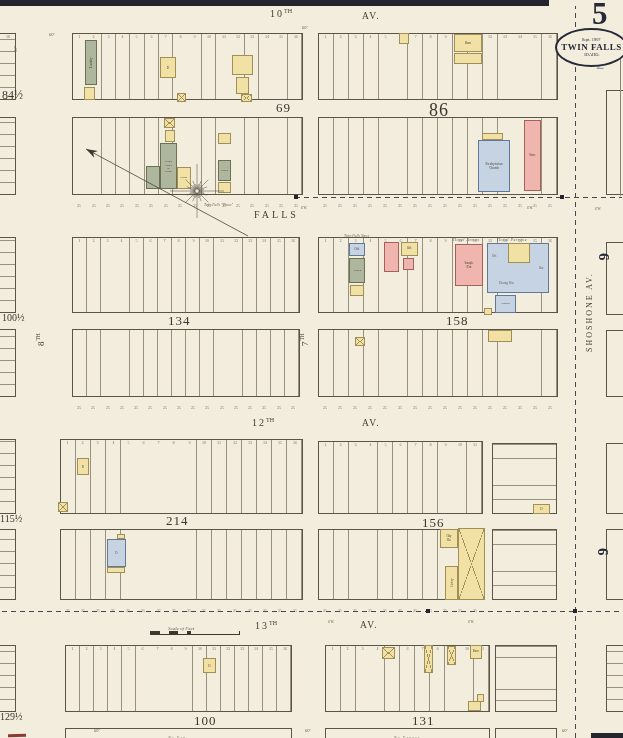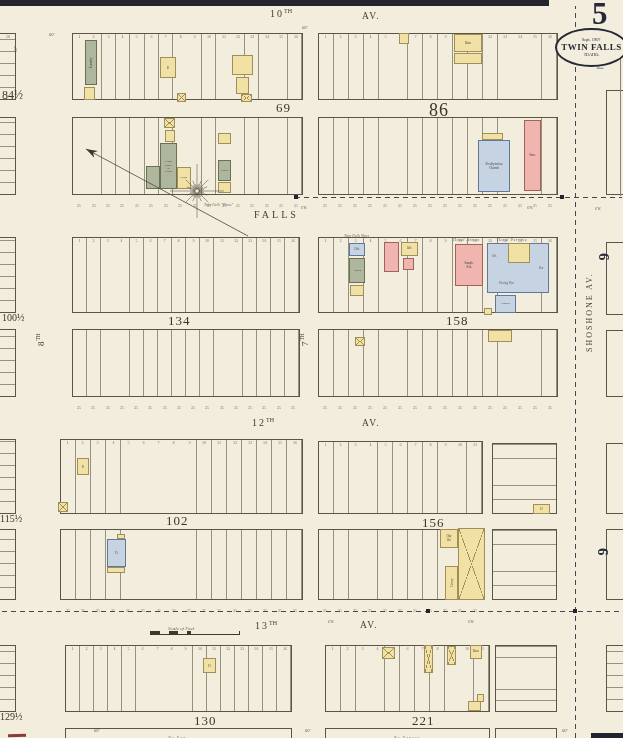--- a/index.html
+++ b/index.html
@@ -385,24 +385,24 @@
       <div class="lbl" style="position: absolute; left: 362px; top: 418px; font-size: 9.5px; color: rgb(68, 64, 52); letter-spacing: 1.5px;"><span>AV.</span></div>
       <div class="lbl" style="position: absolute; left: 255px; top: 620px; font-size: 10px; color: rgb(68, 64, 52); letter-spacing: 2px;"><span>13</span><span style="font-size: 60%; vertical-align: super; letter-spacing: 0px;">TH</span></div>
       <div class="lbl" style="position: absolute; left: 360px; top: 620px; font-size: 9.5px; color: rgb(68, 64, 52); letter-spacing: 1.5px;"><span>AV.</span></div>
       <div class="lbl" style="position: absolute; left: 299px; top: 346px; font-size: 9px; color: rgb(68, 64, 52); letter-spacing: 1px; transform-origin: 0px 0px; transform: rotate(-90deg);"><span>7</span><span style="font-size: 60%; vertical-align: super; letter-spacing: 0px;">TH</span></div>
       <div class="lbl" style="position: absolute; left: 35px; top: 346px; font-size: 9px; color: rgb(68, 64, 52); letter-spacing: 1px; transform-origin: 0px 0px; transform: rotate(-90deg);"><span>8</span><span style="font-size: 60%; vertical-align: super; letter-spacing: 0px;">TH</span></div>
       <div class="lbl" style="position: absolute; left: 585px; top: 352px; font-size: 8px; color: rgb(68, 64, 52); letter-spacing: 2px; transform-origin: 0px 0px; transform: rotate(-90deg);"><span>SHOSHONE AV.</span></div>
       <div class="lbl" style="position: absolute; left: 276px; top: 100px; font-size: 13px; letter-spacing: 1px; color: rgb(59, 55, 46);">69</div>
       <div class="lbl" style="position: absolute; left: 429px; top: 100px; font-size: 18px; letter-spacing: 1px; color: rgb(59, 55, 46);">86</div>
       <div class="lbl" style="position: absolute; left: 168px; top: 313px; font-size: 13px; letter-spacing: 1px; color: rgb(59, 55, 46);">134</div>
       <div class="lbl" style="position: absolute; left: 446px; top: 313px; font-size: 13px; letter-spacing: 1px; color: rgb(59, 55, 46);">158</div>
-      <div class="lbl" style="position: absolute; left: 166px; top: 513px; font-size: 13px; letter-spacing: 1px; color: rgb(59, 55, 46);">102</div>
+      <div class="lbl" style="position: absolute; left: 166px; top: 513px; font-size: 13px; letter-spacing: 1px; color: rgb(59, 55, 46);">214</div>
       <div class="lbl" style="position: absolute; left: 422px; top: 515px; font-size: 13px; letter-spacing: 1px; color: rgb(59, 55, 46);">156</div>
-      <div class="lbl" style="position: absolute; left: 194px; top: 713px; font-size: 13px; letter-spacing: 1px; color: rgb(59, 55, 46);">130</div>
-      <div class="lbl" style="position: absolute; left: 412px; top: 713px; font-size: 13px; letter-spacing: 1px; color: rgb(59, 55, 46);">221</div>
+      <div class="lbl" style="position: absolute; left: 194px; top: 713px; font-size: 13px; letter-spacing: 1px; color: rgb(59, 55, 46);">100</div>
+      <div class="lbl" style="position: absolute; left: 412px; top: 713px; font-size: 13px; letter-spacing: 1px; color: rgb(59, 55, 46);">131</div>
       <div class="lbl" style="position: absolute; left: 2px; top: 88px; font-size: 12px; color: rgb(59, 55, 46);">84½</div>
       <div class="lbl" style="position: absolute; left: 2px; top: 312px; font-size: 10px; color: rgb(59, 55, 46);">100½</div>
       <div class="lbl" style="position: absolute; left: 0px; top: 513px; font-size: 10px; color: rgb(59, 55, 46);">115½</div>
       <div class="lbl" style="position: absolute; left: 0px; top: 711px; font-size: 10px; color: rgb(59, 55, 46);">129½</div>
       <div class="lbl" style="position: absolute; left: 612px; top: 253px; font-size: 15px; font-weight: bold; color: rgb(38, 42, 56); transform-origin: 0px 0px; transform: rotate(90deg);">6</div>
       <div class="lbl" style="position: absolute; left: 611px; top: 548px; font-size: 15px; font-weight: bold; color: rgb(38, 42, 56); transform-origin: 0px 0px; transform: rotate(90deg);">6</div>
       <div style="position: absolute; left: 575px; top: 6px; width: 1px; height: 732px; background-image: repeating-linear-gradient(0deg, rgb(70, 70, 74) 0px, rgb(70, 70, 74) 5px, transparent 5px, transparent 9px);"></div>
       <div style="position: absolute; left: 295px; top: 197px; width: 327px; height: 1px; background-image: repeating-linear-gradient(90deg, rgb(70, 70, 74) 0px, rgb(70, 70, 74) 5px, transparent 5px, transparent 9px);"></div>
       <div style="position: absolute; left: 2px; top: 611px; width: 620px; height: 1px; background-image: repeating-linear-gradient(90deg, rgb(70, 70, 74) 0px, rgb(70, 70, 74) 5px, transparent 5px, transparent 9px);"></div>
       <div style="position: absolute; left: 620px; top: 58px; width: 1px; height: 138px; background: rgb(138, 131, 117);"></div>

